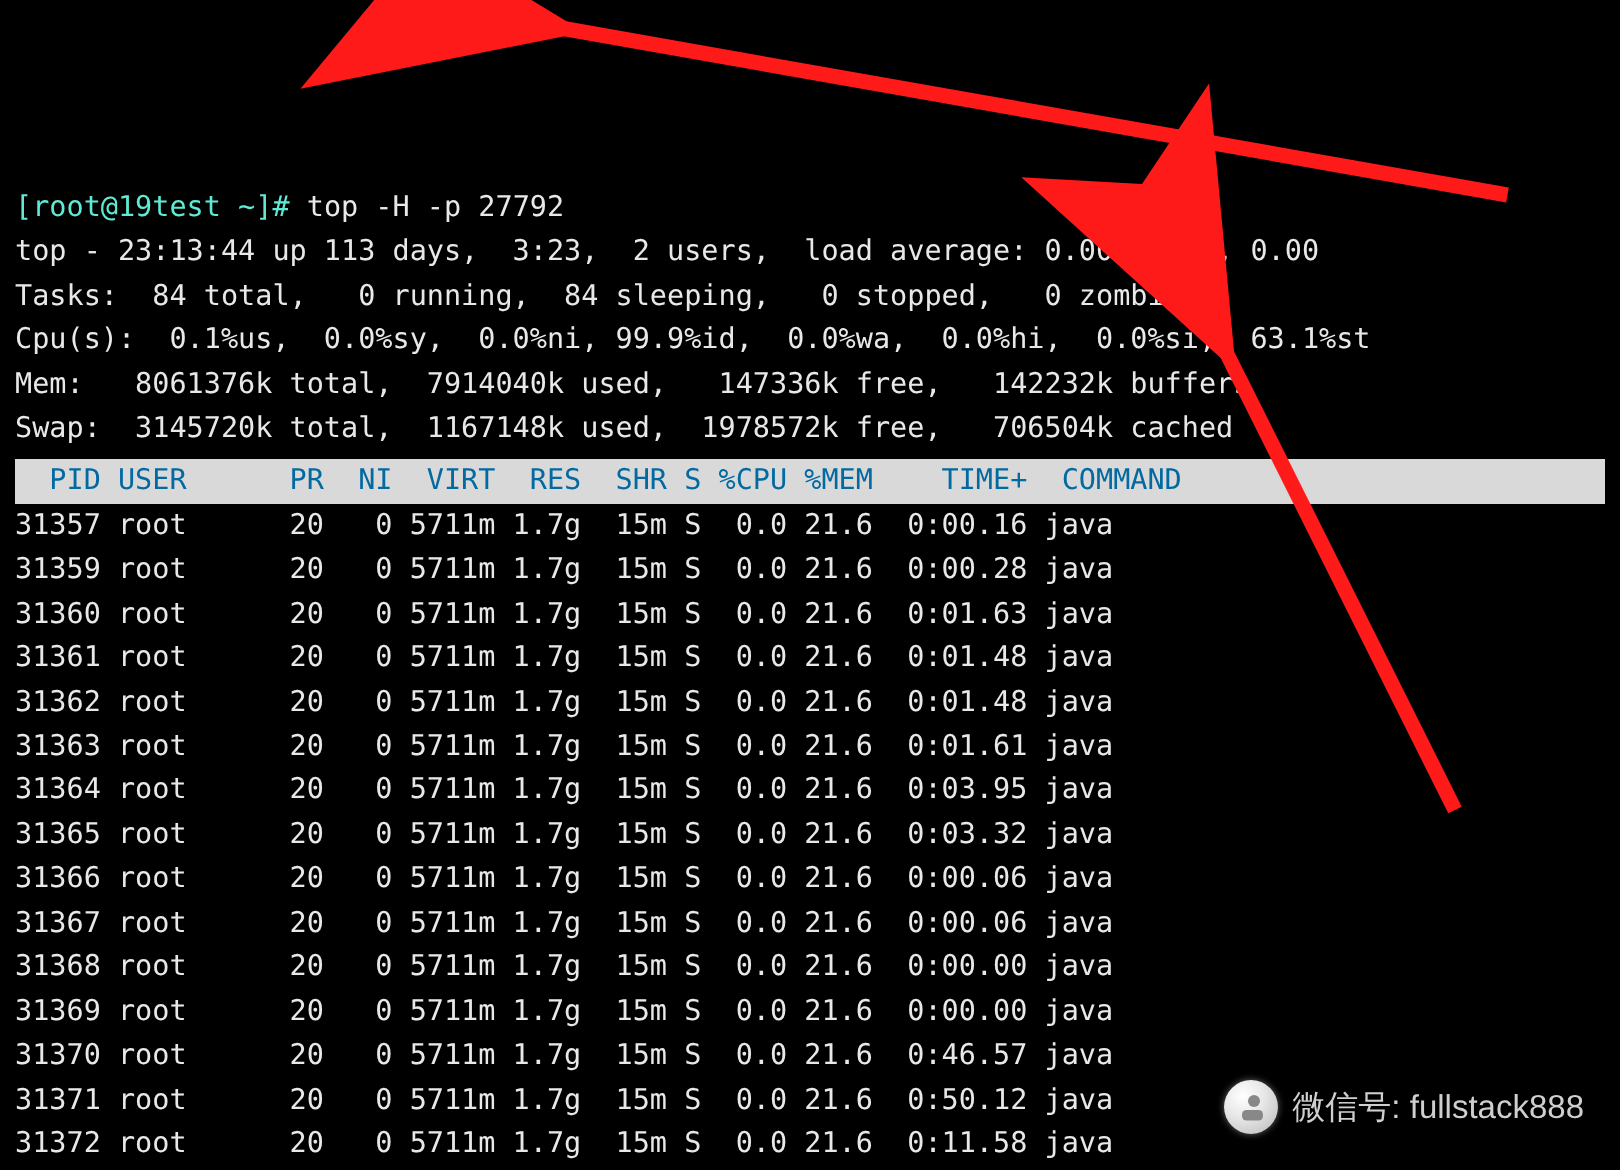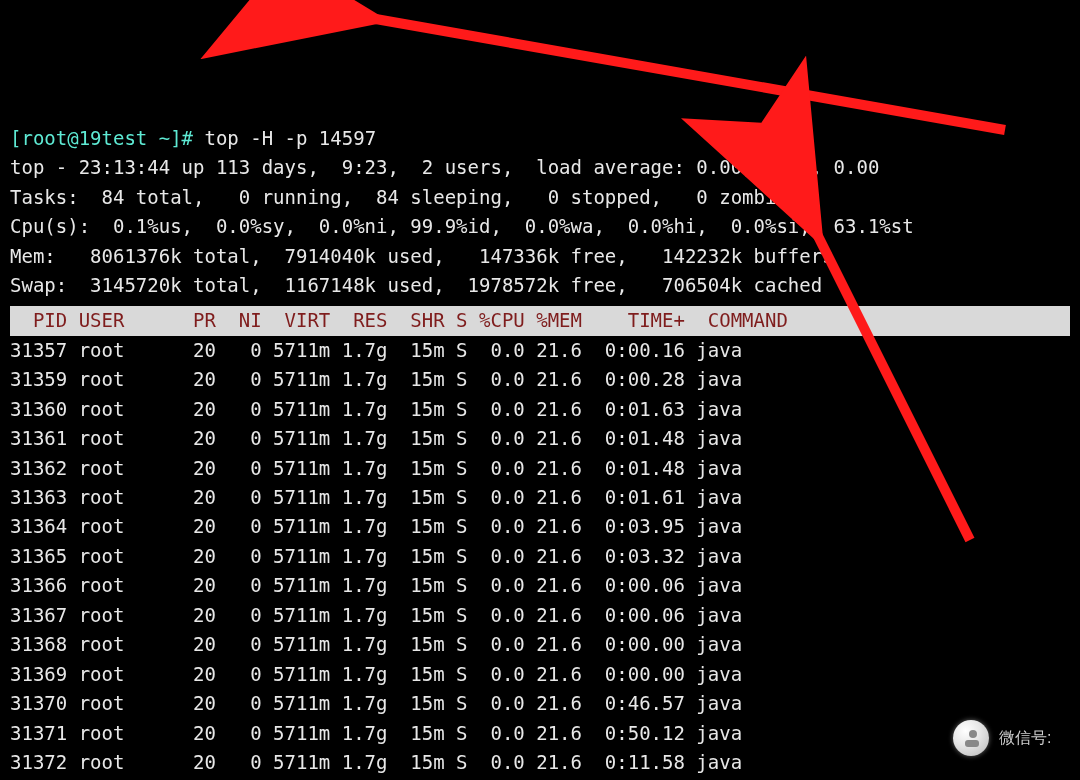--- a/index.html
+++ b/index.html
@@ -1,49 +1,49 @@
 <!DOCTYPE html>
 <html><head>
 <meta charset="utf-8">
 <style>
   html,body{margin:0;padding:0;background:#000;color:#e8e8e8;font-family:Menlo,Consolas,"DejaVu Sans Mono",monospace;font-size:19px;line-height:1.55;overflow:hidden}
   .screen{position:relative;width:1080px;height:780px;box-sizing:border-box;padding:6px 10px 0 10px;white-space:pre}
   .prompt-host{color:#5eead4}
   .cmd{color:#e8e8e8}
-  .hdr-row{background:#d9d9d9;color:#7f1d1d;display:block;width:100%;padding:0;margin-top:6px;font-weight:400}
+  .hdr-row{background:#d9d9d9;color:#0369a1;display:block;width:100%;padding:0;margin-top:6px;font-weight:400}
   .proc-rows{display:block}
   .row{display:block}
   svg.arrows{position:absolute;left:0;top:0;pointer-events:none}
-  .wm{position:absolute;right:24px;bottom:24px;display:flex;align-items:center;color:#cfcfcf;font-family:Arial,Helvetica,sans-serif;font-size:16px;text-shadow:0 0 4px rgba(0,0,0,.8)}
+  .wm{position:absolute;right:24px;bottom:24px;display:flex;align-items:center;color:#cfcfcf;font-family:Arial,Helvetica,sans-serif;font-size:22px;text-shadow:0 0 4px rgba(0,0,0,.8)}
   .wm-icon{width:36px;height:36px;border-radius:50%;background:radial-gradient(circle at 35% 30%,#ffffff 0%,#e8e8e8 40%,#b8b8b8 100%);margin-right:10px;position:relative;box-shadow:0 0 5px rgba(255,255,255,.4)}
   .wm-icon::before,.wm-icon::after{content:"";position:absolute;background:#888;border-radius:2px}
   .wm-icon::before{width:8px;height:8px;left:16px;top:10px;border-radius:50%}
   .wm-icon::after{width:14px;height:7px;left:12px;top:20px;border-radius:3px}
 </style>
 </head>
 <body>
 <div class="screen">
 
 
 
-<span class="prompt-host">[root@19test ~]#</span> <span class="cmd">top -H -p 14597</span>
-<span>top - 23:13:44 up 113 days,  9:23,  2 users,  load average: 0.00, 0.00, 0.00</span>
+<span class="prompt-host">[root@19test ~]#</span> <span class="cmd">top -H -p 27792</span>
+<span>top - 23:13:44 up 113 days,  3:23,  2 users,  load average: 0.00, 0.00, 0.00</span>
 <span>Tasks:  84 total,   0 running,  84 sleeping,   0 stopped,   0 zombie</span>
 <span>Cpu(s):  0.1%us,  0.0%sy,  0.0%ni, 99.9%id,  0.0%wa,  0.0%hi,  0.0%si,  63.1%st</span>
 <span>Mem:   8061376k total,  7914040k used,   147336k free,   142232k buffers</span>
 <span>Swap:  3145720k total,  1167148k used,  1978572k free,   706504k cached</span>
 <span class="hdr-row">  PID USER      PR  NI  VIRT  RES  SHR S %CPU %MEM    TIME+  COMMAND            </span><span class="proc-rows" id="proc-rows"><span class="row">31357 root      20   0 5711m 1.7g  15m S  0.0 21.6  0:00.16 java</span><span class="row">31359 root      20   0 5711m 1.7g  15m S  0.0 21.6  0:00.28 java</span><span class="row">31360 root      20   0 5711m 1.7g  15m S  0.0 21.6  0:01.63 java</span><span class="row">31361 root      20   0 5711m 1.7g  15m S  0.0 21.6  0:01.48 java</span><span class="row">31362 root      20   0 5711m 1.7g  15m S  0.0 21.6  0:01.48 java</span><span class="row">31363 root      20   0 5711m 1.7g  15m S  0.0 21.6  0:01.61 java</span><span class="row">31364 root      20   0 5711m 1.7g  15m S  0.0 21.6  0:03.95 java</span><span class="row">31365 root      20   0 5711m 1.7g  15m S  0.0 21.6  0:03.32 java</span><span class="row">31366 root      20   0 5711m 1.7g  15m S  0.0 21.6  0:00.06 java</span><span class="row">31367 root      20   0 5711m 1.7g  15m S  0.0 21.6  0:00.06 java</span><span class="row">31368 root      20   0 5711m 1.7g  15m S  0.0 21.6  0:00.00 java</span><span class="row">31369 root      20   0 5711m 1.7g  15m S  0.0 21.6  0:00.00 java</span><span class="row">31370 root      20   0 5711m 1.7g  15m S  0.0 21.6  0:46.57 java</span><span class="row">31371 root      20   0 5711m 1.7g  15m S  0.0 21.6  0:50.12 java</span><span class="row">31372 root      20   0 5711m 1.7g  15m S  0.0 21.6  0:11.58 java</span><span class="row">31373 root      20   0 5711m 1.7g  15m S  0.0 21.6  0:00.00 java</span></span>
 
   <svg class="arrows" width="1080" height="780">
     <defs>
       <marker id="ah" markerWidth="18" markerHeight="14" refX="2" refY="7" orient="auto">
         <polygon points="18,0 0,7 18,14 14,7" fill="#ff1a1a"></polygon>
       </marker>
     </defs>
     <line id="a1" stroke="#ff1a1a" stroke-width="10" marker-end="url(#ah)" x1="1005" y1="130" x2="370" y2="18"></line>
     <line id="a2" stroke="#ff1a1a" stroke-width="10" marker-end="url(#ah)" x1="970" y1="540" x2="815" y2="230"></line>
   </svg>
 
   <div class="wm">
     <span class="wm-icon"></span>
-    <span>微信号</span><span>:&nbsp;</span>
+    <span>微信号</span><span>:&nbsp;</span><span>fullstack888</span>
   </div>
 </div>
 
 </body></html>

